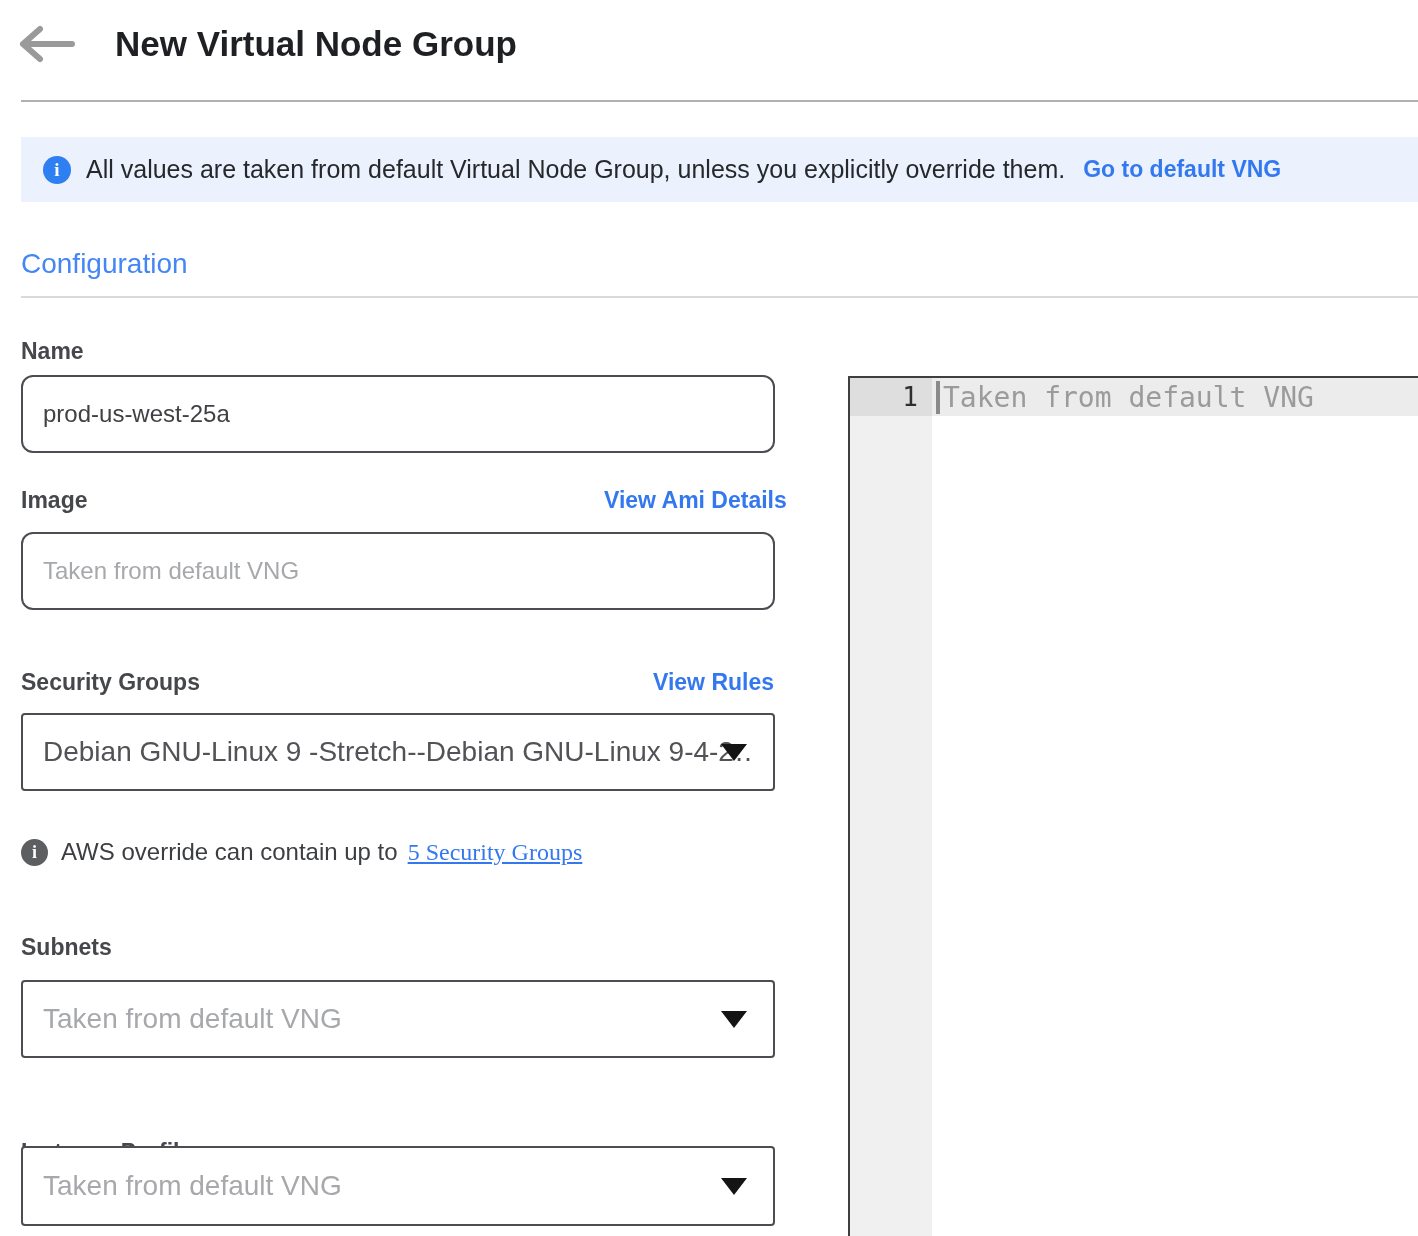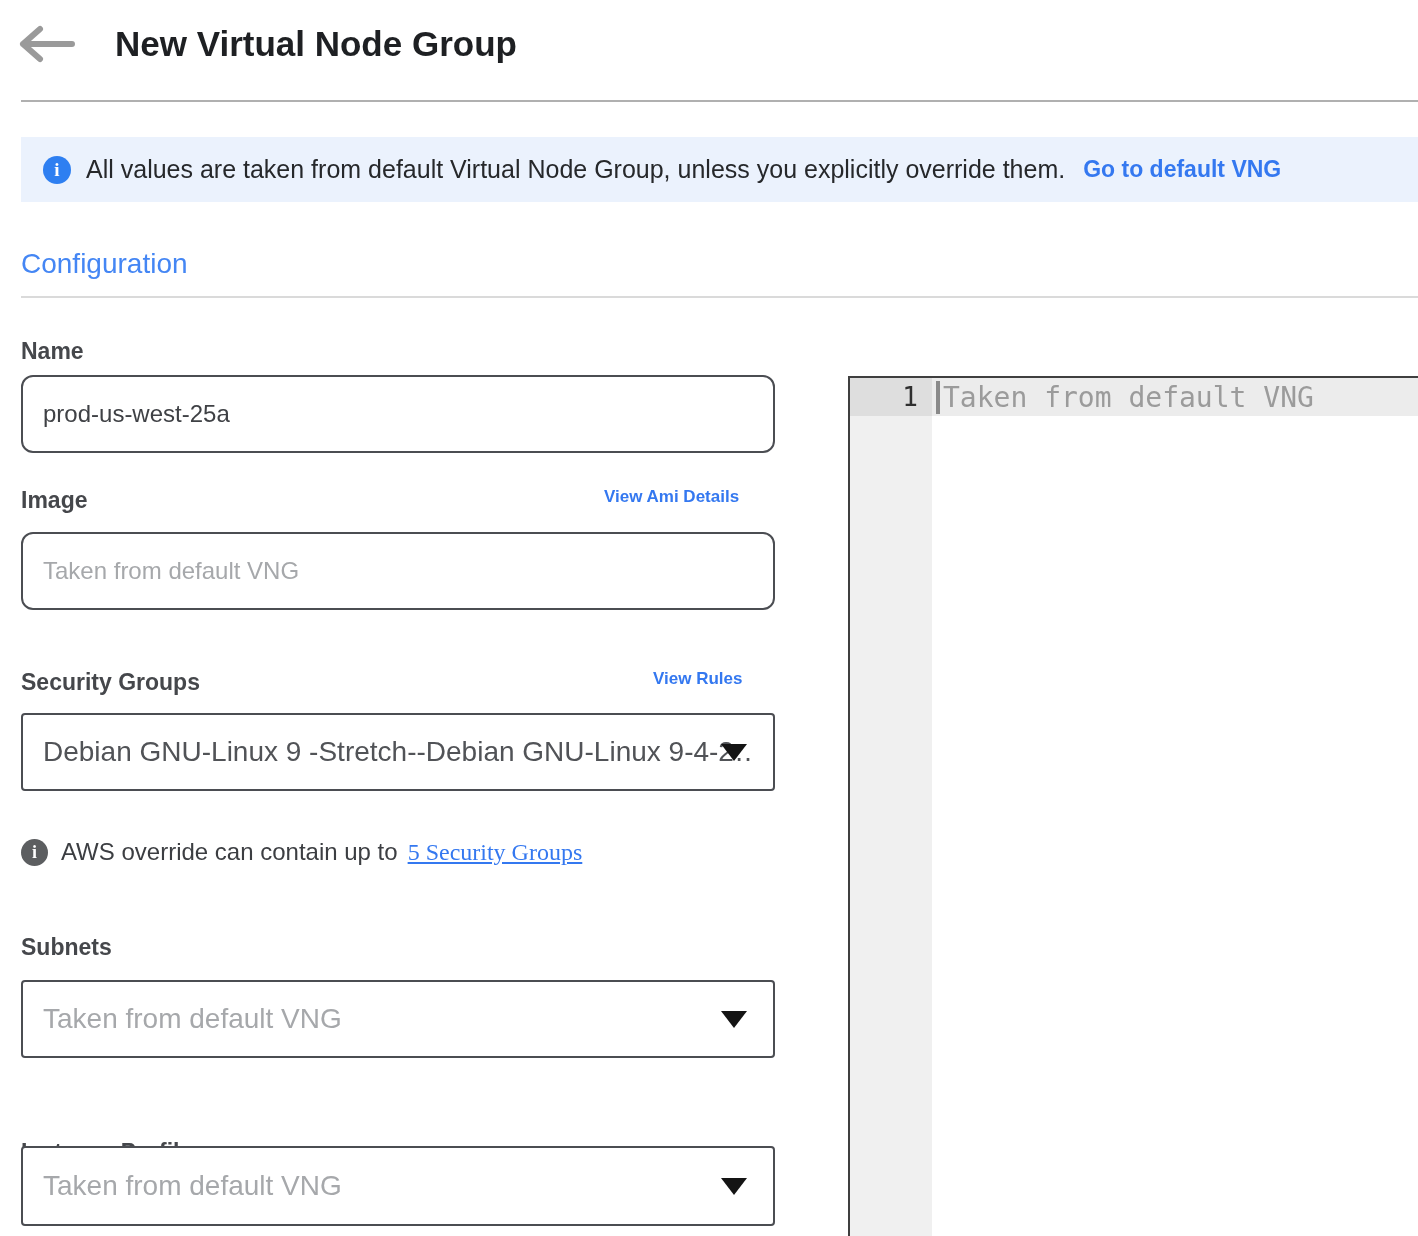--- a/index.html
+++ b/index.html
@@ -16,21 +16,21 @@
   
   .banner { position:absolute; left:21px; right:0; top:137px; height:65px; background:#ebf2fd; display:flex; align-items:center; padding-left:22px; }
   .info-badge { width:28px; height:28px; border-radius:50%; background:#2e7ff1; color:#ffffff; display:flex; align-items:center; justify-content:center; font-family:"Liberation Serif", serif; font-weight:700; font-size:19px; flex:0 0 auto; }
   .banner-text { margin-left:15px; font-size:25px; color:#26282b; }
   .banner-link { margin-left:18px; font-size:23px; color:#3478f0; font-weight:600; text-decoration:none; cursor:pointer; }
   
   .section-title { position:absolute; left:21px; top:248px; font-size:28px; color:#4486f4; }
   .divider-section { position:absolute; left:21px; right:0; top:296px; height:2px; background:#dadada; }
   
   .field-label { position:absolute; left:21px; font-size:23px; font-weight:600; color:#45474b; }
-  .field-link { position:absolute; font-size:17px; font-weight:600; color:#3478f0; text-decoration:none; cursor:pointer; }
+  .field-link { position:absolute; font-size:23px; font-weight:600; color:#3478f0; text-decoration:none; cursor:pointer; }
   .text-input {
     position:absolute; left:21px; width:754px; height:78px;
     border:2px solid #4b4d52; border-radius:12px; background:#ffffff;
     padding:0 20px; font-family:"Liberation Sans", sans-serif;
     font-size:24px; color:#3f4145; outline:none;
   }
   .text-input::placeholder { color:#a6a8ab; opacity:1; }
   .select-box {
     position:absolute; left:21px; width:754px; height:78px;
     border:2px solid #4b4d52; border-radius:4px; background:#ffffff;

